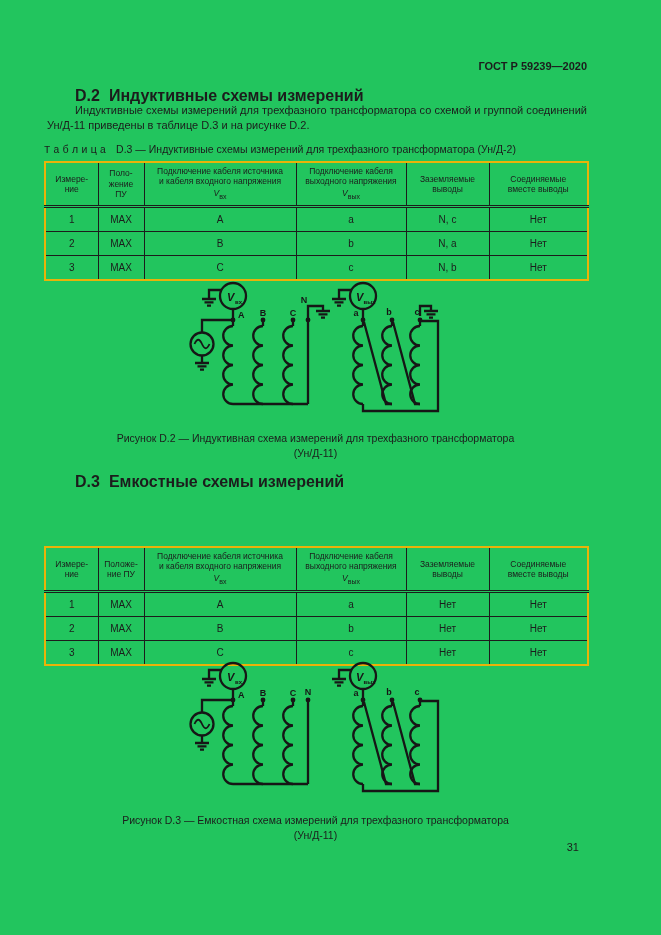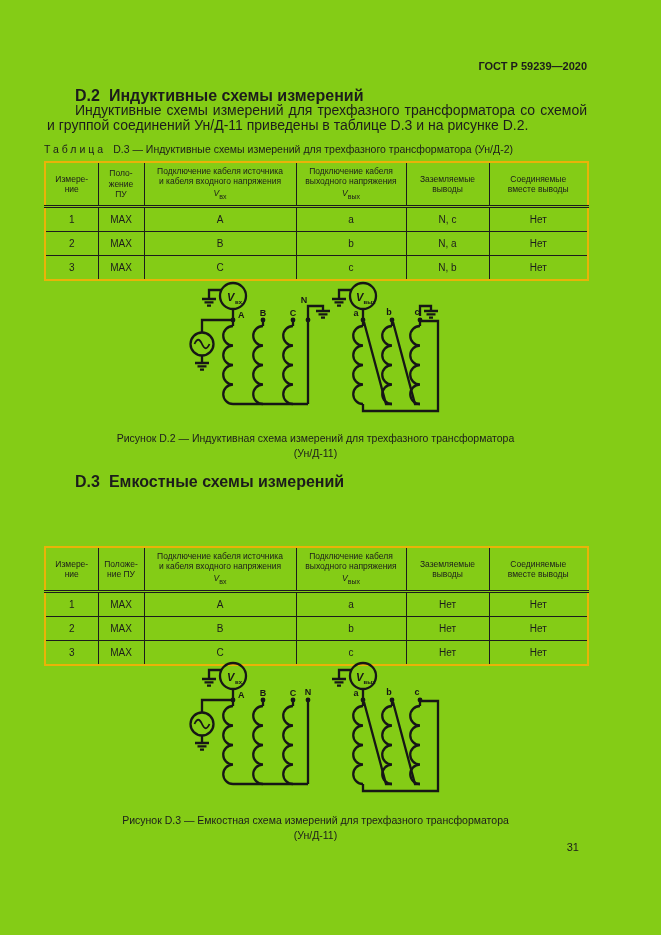--- a/index.html
+++ b/index.html
@@ -1,27 +1,27 @@
 <!DOCTYPE html>
 <html><head>
 <meta charset="utf-8">
 <style>
   html,body { margin:0; padding:0; background:#e8e8e8; }
   #page {
-    position:relative; width:661px; height:935px; background:#84cc16;
+    position:relative; width:661px; height:935px; background:#22c55e;
     font-family:"Liberation Sans", sans-serif; color:#1c1c1c; overflow:hidden;
     margin:0 auto;
   }
   .abs { position:absolute; }
   .doc-header { left:44px; top:60px; width:543px; text-align:right; font-size:11px; font-weight:bold; }
   .heading { font-size:16px; font-weight:bold; }
   .heading .hnum { margin-right:9px; }
-  .para { left:47px; width:540px; font-size:14px; line-height:15px; text-align:justify; text-indent:28px; }
+  .para { left:47px; width:540px; font-size:11px; line-height:15px; text-align:justify; text-indent:28px; }
   .tcap { left:44px; width:543px; font-size:10.5px; }
-  .capw { letter-spacing:3px; margin-right:7px; }
+  .capw { letter-spacing:3px; margin-right:7px;font-family:Liberation Mono, monospace; }
   .gtable { border-collapse:collapse; table-layout:fixed; width:543px; border:2px solid #eab308; }
   .gtable th, .gtable td { border:1px solid #1c1c1c; text-align:center; vertical-align:middle; padding:1px 2px; }
   .gtable thead th { border-bottom:3px double #1c1c1c; font-weight:normal; font-size:8.5px; line-height:10.5px; height:40px; }
   .gtable td { font-size:10px; height:21px; }
   .hl { display:block; }
   .vsym { display:block; margin-top:1px; }
   .vsym i { font-style:italic; }
   .vsym sub { font-size:7px; }
   .figcap { left:44px; width:543px; text-align:center; font-size:10.5px; line-height:15px; }
   .pagenum { left:44px; top:841px; width:535px; text-align:right; font-size:11px; }

